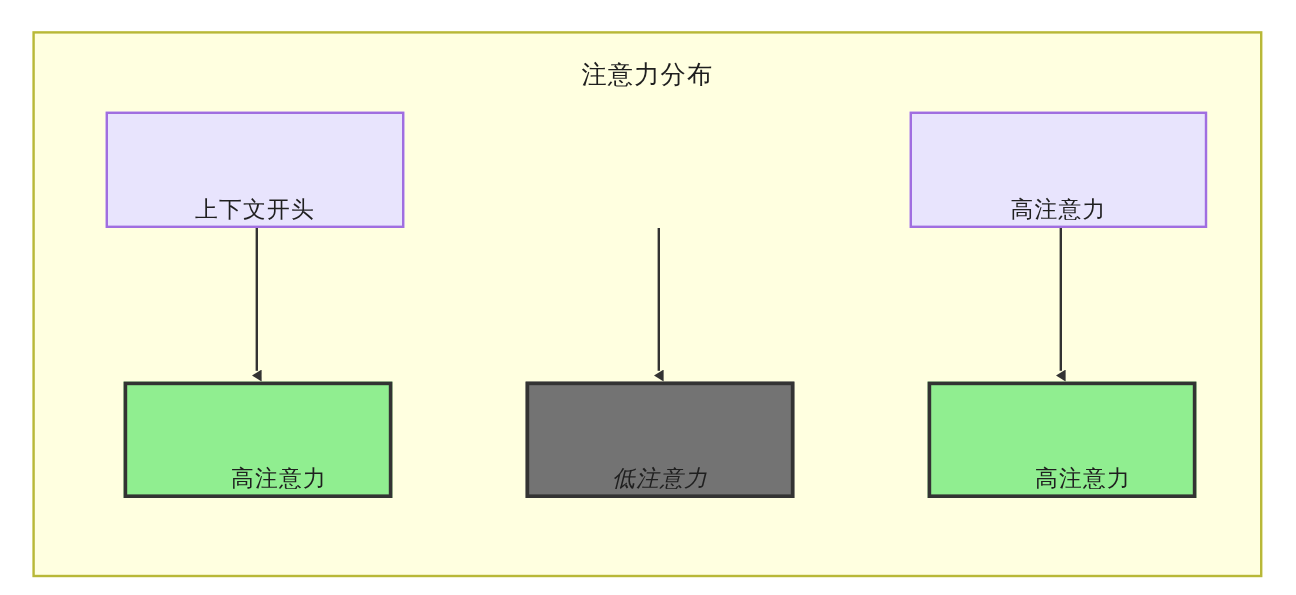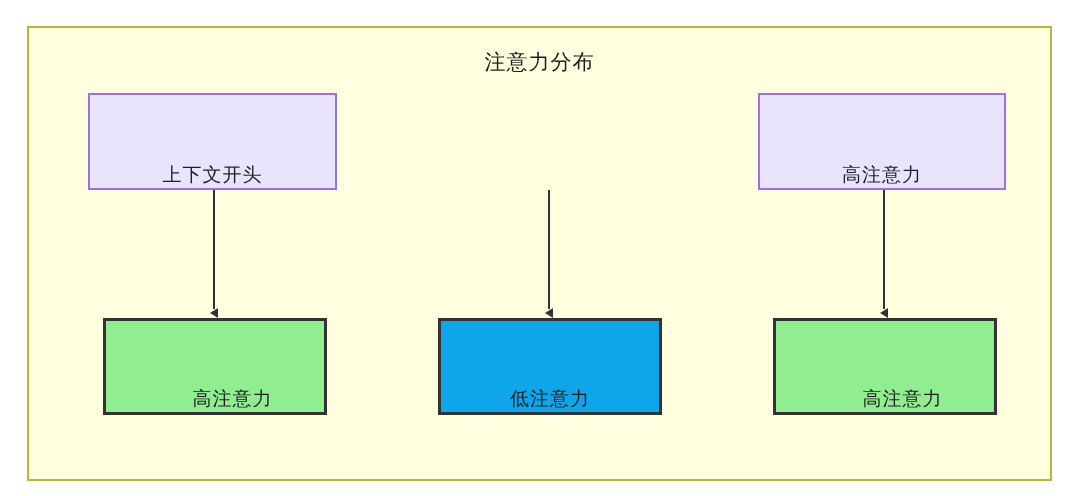--- a/index.html
+++ b/index.html
@@ -56,22 +56,23 @@
   .node.source {
     background: #e8e4fd;
     border: 2px solid #a06ee0;
   }
   .node.target-high {
     background: #90ee90;
     border: 3px solid #333333;
     padding-left: 35px;
   }
   .node.target-low {
-    background: #0ea5e9;
+    background: #737373;
     border: 3px solid #333333;
+    font-style: italic;
   }
   
   #connector-layer {
     position: absolute;
     left: 0;
     top: 0;
     width: 1080px;
     height: 496px;
     pointer-events: none;
   }

